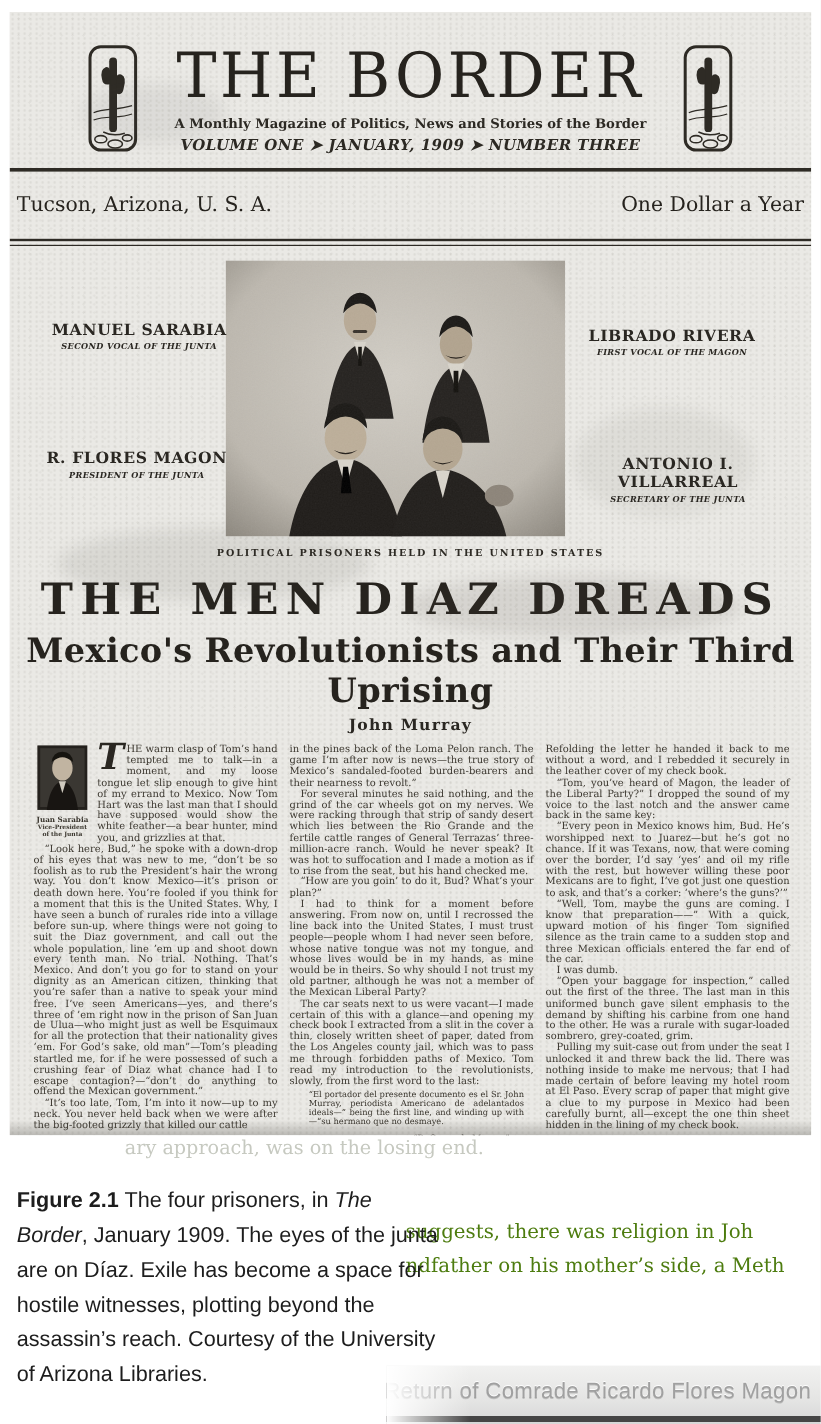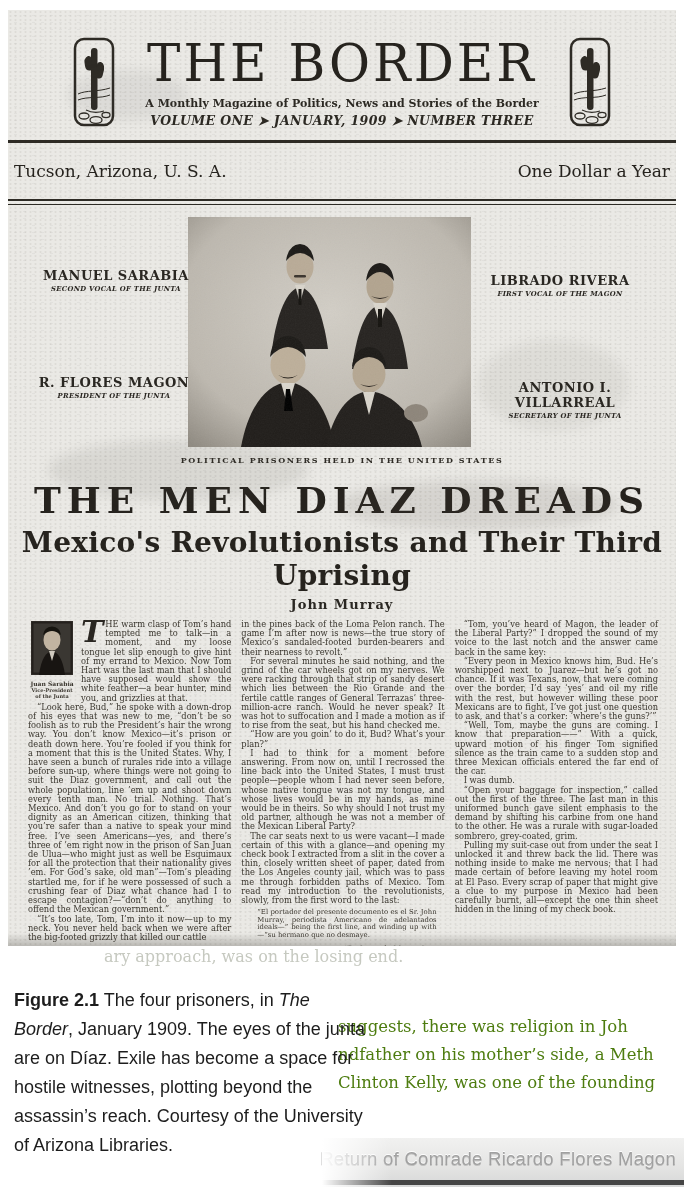--- a/index.html
+++ b/index.html
@@ -238,35 +238,35 @@
     <div class="col">
       <p class="ni">in the pines back of the Loma Pelon ranch. The game I’m after now is news—the true story of Mexico’s sandaled-footed burden-bearers and their nearness to revolt.”</p>
       <p>For several minutes he said nothing, and the grind of the car wheels got on my nerves. We were racking through that strip of sandy desert which lies between the Rio Grande and the fertile cattle ranges of General Terrazas’ three-million-acre ranch. Would he never speak? It was hot to suffocation and I made a motion as if to rise from the seat, but his hand checked me.</p>
       <p>“How are you goin’ to do it, Bud? What’s your plan?”</p>
       <p>I had to think for a moment before answering. From now on, until I recrossed the line back into the United States, I must trust people—people whom I had never seen before, whose native tongue was not my tongue, and whose lives would be in my hands, as mine would be in theirs. So why should I not trust my old partner, although he was not a member of the Mexican Liberal Party?</p>
       <p>The car seats next to us were vacant—I made certain of this with a glance—and opening my check book I extracted from a slit in the cover a thin, closely written sheet of paper, dated from the Los Angeles county jail, which was to pass me through forbidden paths of Mexico. Tom read my introduction to the revolutionists, slowly, from the first word to the last:</p>
       <div class="quote">“El portador del presente documento es el Sr. John Murray, periodista Americano de adelantados ideals—” being the first line, and winding up with—“su hermano que no desmaye.</div>
       <div class="sig">“R. Comrade Magon.”</div>
     </div>
     <div class="col">
+      <p class="ni">Refolding the letter he handed it back to me without a word, and I rebedded it securely in the leather cover of my check book.</p>
       <p>“Tom, you’ve heard of Magon, the leader of the Liberal Party?” I dropped the sound of my voice to the last notch and the answer came back in the same key:</p>
       <p>“Every peon in Mexico knows him, Bud. He’s worshipped next to Juarez—but he’s got no chance. If it was Texans, now, that were coming over the border, I’d say ‘yes’ and oil my rifle with the rest, but however willing these poor Mexicans are to fight, I’ve got just one question to ask, and that’s a corker: ‘where’s the guns?’”</p>
       <p>“Well, Tom, maybe the guns are coming. I know that preparation——” With a quick, upward motion of his finger Tom signified silence as the train came to a sudden stop and three Mexican officials entered the far end of the car.</p>
       <p>I was dumb.</p>
       <p>“Open your baggage for inspection,” called out the first of the three. The last man in this uniformed bunch gave silent emphasis to the demand by shifting his carbine from one hand to the other. He was a rurale with sugar-loaded sombrero, grey-coated, grim.</p>
       <p>Pulling my suit-case out from under the seat I unlocked it and threw back the lid. There was nothing inside to make me nervous; that I had made certain of before leaving my hotel room at El Paso. Every scrap of paper that might give a clue to my purpose in Mexico had been carefully burnt, all—except the one thin sheet hidden in the lining of my check book.</p>
     </div>
   </div>
 </div>
 
 <div class="ghost ghost-left">ary approach, was on the losing end.</div>
 <div class="ghost ghost-right">
   <div>suggests, there was religion in Joh</div>
   <div>ndfather on his mother’s side, a Meth</div>
-  <div>Clinton Kelly, was one of the founding</div>
 </div>
 
 <div class="fig-cap"><span class="lbl">Figure 2.1</span><span> The four prisoners, in </span><span class="it">The Border</span><span>, January 1909. The eyes of the junta are on Díaz. Exile has become a space for hostile witnesses, plotting beyond the assassin’s reach. Courtesy of the University of Arizona Libraries.</span></div>
 
 <div class="wm-strip">
   <div class="wm-text">Return of Comrade Ricardo Flores Magon</div>
   <div class="wm-line"></div>
   <div class="wm-fade"></div>
 </div>
 

